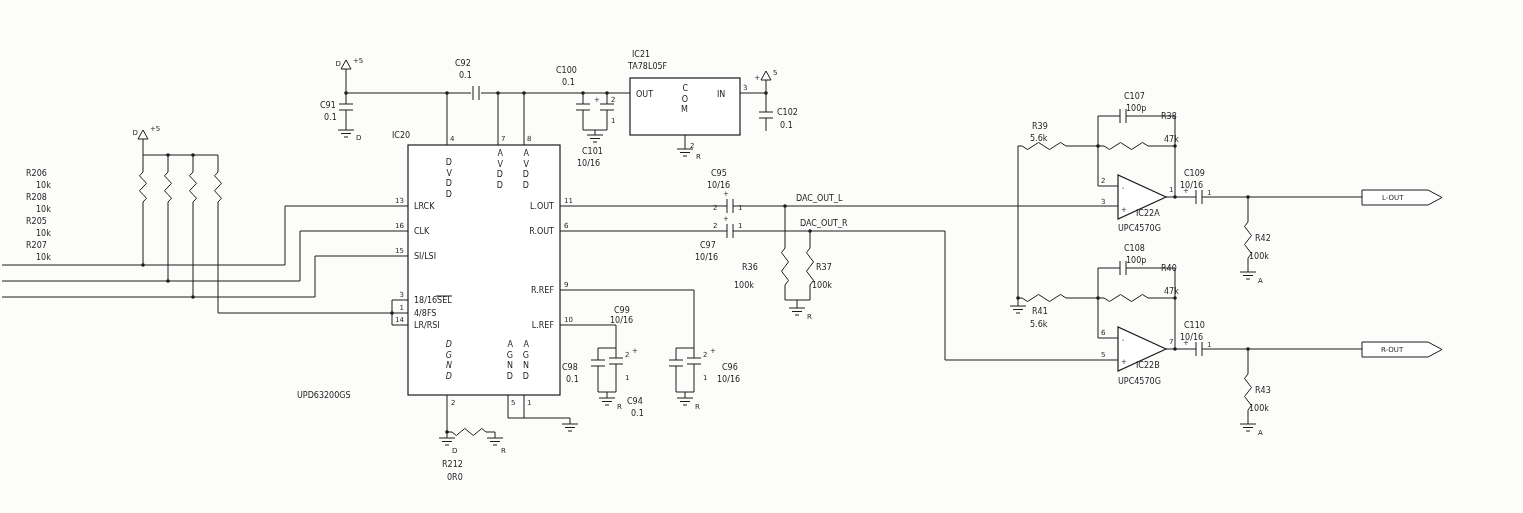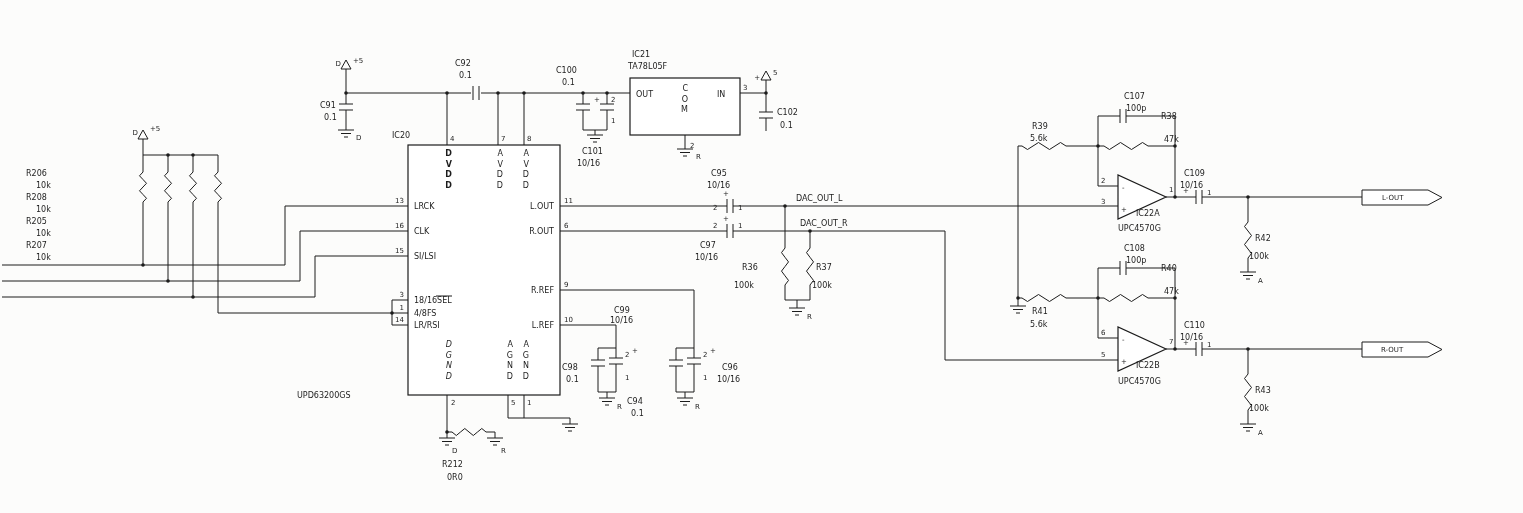--- a/index.html
+++ b/index.html
@@ -415,20 +415,20 @@
   </g>
 
   <g>
     <polygon class="flag" points="1362,190 1428,190 1442,197.5 1428,205 1362,205"></polygon>
     <text class="pn" x="1382" y="200">L-OUT</text>
     <polygon class="flag" points="1362,342 1428,342 1442,349.5 1428,357 1362,357"></polygon>
     <text class="pn" x="1381" y="352">R-OUT</text>
   </g>
 </svg>
 
-<div class="vtext" style="left:443px;top:149px;font-weight:bold;">DVDD</div>
+<div class="vtext" style="left:443px;top:158px;">DVDD</div>
 <div class="vtext" style="left:494px;top:149px;">AVDD</div>
 <div class="vtext" style="left:520px;top:149px;">AVDD</div>
 <div class="vtext" style="left:443px;top:340px;font-style:italic;">DGND</div>
 <div class="vtext" style="left:504px;top:340px;">AGND</div>
 <div class="vtext" style="left:520px;top:340px;">AGND</div>
 <div class="vtext" style="left:679px;top:84px;">COM</div>
 </div>
 
 </body></html>

